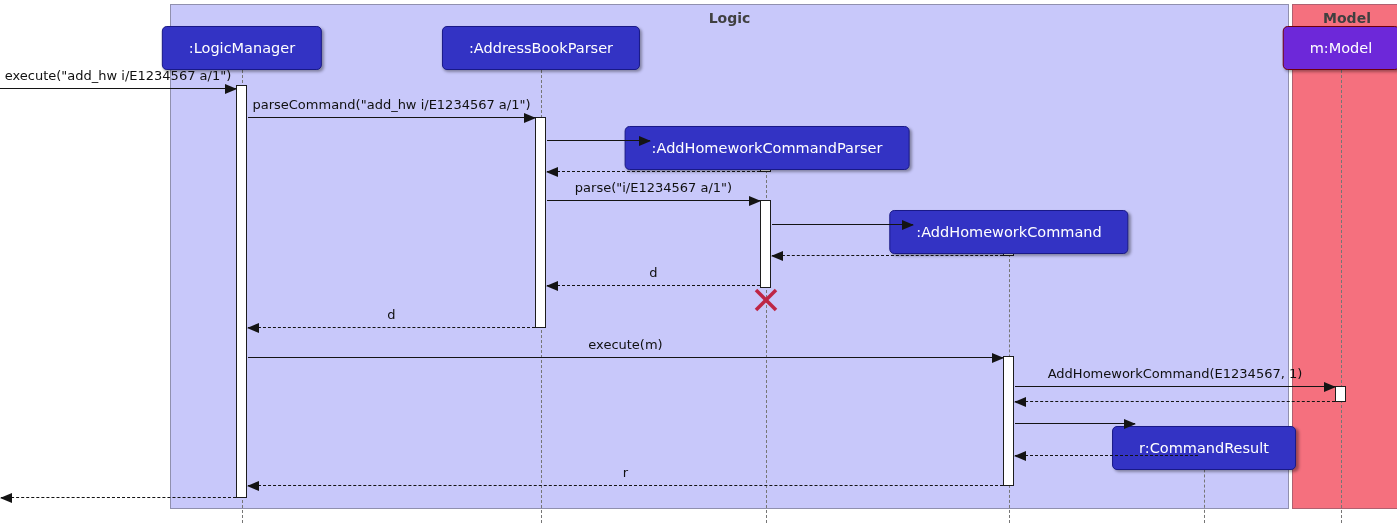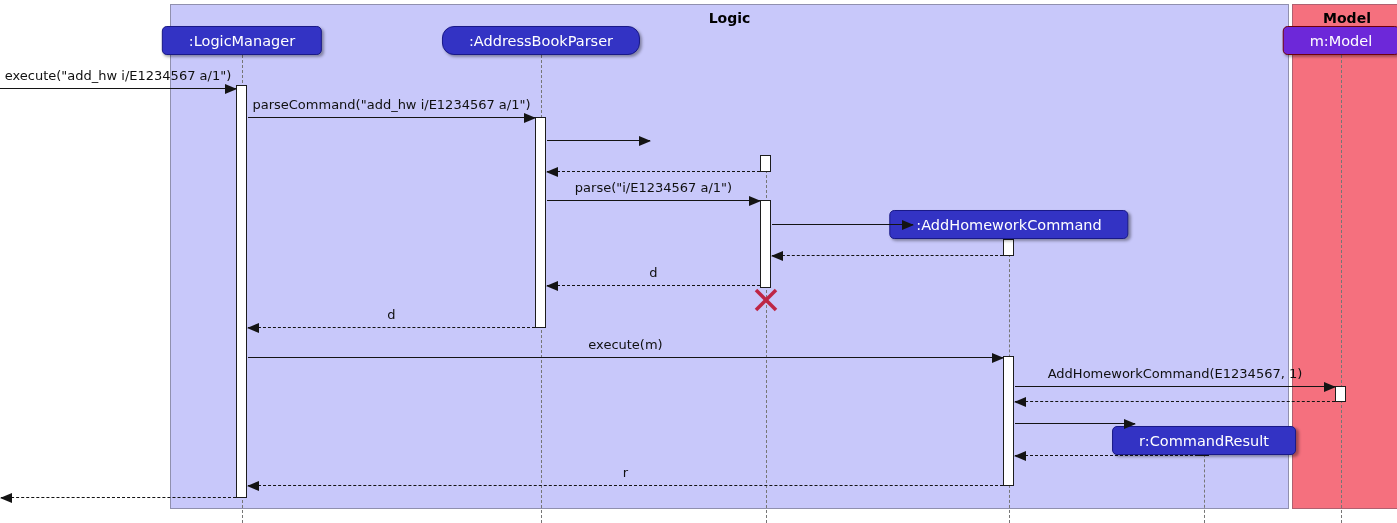--- a/index.html
+++ b/index.html
@@ -12,31 +12,31 @@
   }
   .frame{
     position:absolute;top:4px;height:505px;
     border:1px solid #9090ae;
     box-sizing:border-box;
   }
   .frame.logic{left:170px;width:1119px;background:#C8C8FA;}
   .frame.model{left:1292px;width:110px;background:#F5707E;border-color:#b06070;}
   .frame-title{
     position:absolute;top:5px;left:0;right:0;
-    text-align:center;color:#000000;font-weight:bold;font-size:14px;
+    text-align:center;color:#404040;font-weight:bold;font-size:14px;
   }
   .lifeline{position:absolute;width:0;border-left:1px dashed #767676;}
   .activation{
     position:absolute;width:11px;
     background:#ffffff;border:1px solid #1d1d1d;
     box-sizing:border-box;
   }
   .participant{
     position:absolute;transform:translateX(-50%);
-    height:29px;display:flex;align-items:center;
+    height:44px;display:flex;align-items:center;
     padding:0 26px;border-radius:5px;
     color:#ffffff;font-size:14.5px;white-space:nowrap;
     box-shadow:2px 2px 3px rgba(0,0,0,0.35);
     box-sizing:border-box;
   }
   .p-blue{background:#3333C4;border:1px solid #191987;}
   .p-red{background:#6d28d9;border:1px solid #6e000c;}
   .msg{position:absolute;height:0;}
   .msg .line{position:absolute;left:0;right:0;top:0;border-top:1.5px solid #141414;}
   .msg.dashed .line{border-top-style:dashed;}
@@ -72,21 +72,22 @@
   <div class="activation" style="left:236px;top:85px;height:413px;"></div>
   <div class="activation" style="left:535px;top:117px;height:211px;"></div>
   <div class="activation" style="left:760px;top:155px;height:17px;"></div>
   <div class="activation" style="left:760px;top:200px;height:88px;"></div>
   <div class="activation" style="left:1003px;top:239px;height:17px;"></div>
   <div class="activation" style="left:1003px;top:356px;height:130px;"></div>
   <div class="activation" style="left:1198px;top:439px;height:17px;"></div>
   <div class="activation" style="left:1335px;top:386px;height:16px;"></div>
 
   <div class="participant p-blue" style="left:242px;top:26px;">:LogicManager</div>
-  <div class="participant p-blue" style="left:541px;top:26px;border-radius:12px;">:AddressBookParser</div>
+  <div class="participant p-blue" style="left:541px;top:26px;">:AddressBookParser</div>
+  <div class="participant p-blue" style="left:767px;top:126px;">:AddHomeworkCommandParser</div>
   <div class="participant p-blue" style="left:1009px;top:210px;">:AddHomeworkCommand</div>
   <div class="participant p-blue" style="left:1204px;top:426px;">r:CommandResult</div>
   <div class="participant p-red" style="left:1341px;top:26px;">m:Model</div>
 
   <div class="msg solid" style="left:0px;top:88px;width:236px;">
     <div class="line"></div>
     <span class="arrow right"></span>
     <span class="label">execute("add_hw i/E1234567 a/1")</span>
   </div>
   <div class="msg solid" style="left:248px;top:117px;width:287px;">

